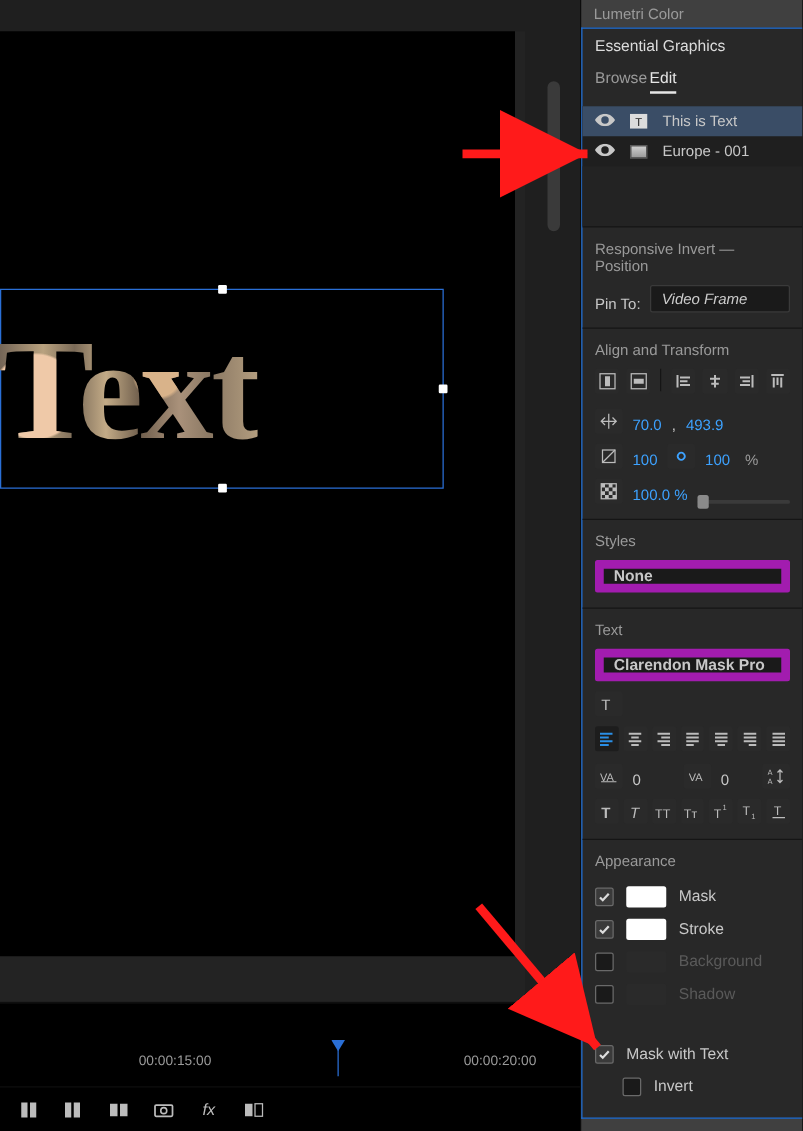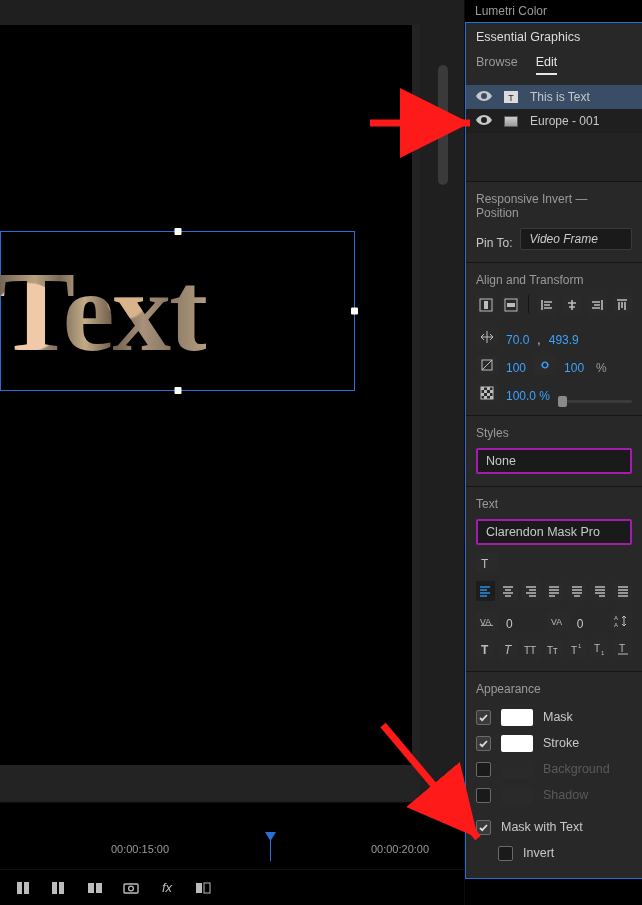--- a/index.html
+++ b/index.html
@@ -55,25 +55,25 @@
   .ruler .lbl { position:absolute; top:10px; font-size:11px; color:#9a9a9a; transform:translateX(-50%);}
   .playhead { position:absolute; top:0; width:1px; height:28px; background:#2a6fd6;}
   .playhead::before{content:""; position:absolute; top:-1px; left:-5px; width:11px; height:9px; background:#2a6fd6; clip-path: polygon(0 0,100% 0,50% 100%);}
   .toolstrip { position:absolute; left:0; right:0; bottom:0; height:36px; border-top:1px solid #0e0e0e; display:flex; align-items:center; gap:18px; padding:0 14px;}
   .toolstrip .ico { width:18px; height:18px; display:flex; align-items:center; justify-content:center; color:#bcbcbc;}
   .toolstrip .spacer{flex:1;}
   .toolstrip .plus{font-size:18px; color:#bcbcbc;}
   .fx { font-style: italic; font-size:13px;}
 
   
-  .right { position:absolute; right:0; top:0; width:178px; height:905px; background:#000000; border-left:1px solid #0c0c0c;}
+  .right { position:absolute; right:0; top:0; width:178px; height:905px; background:#404040; border-left:1px solid #0c0c0c;}
   .panel-tab { font-size:12px; padding:4px 10px; color:#9a9a9a;}
   .panel { border:1px solid #1f6fd6; border-right:none; background:#282828;}
   .panel-title { font-size:12.5px; padding:7px 10px 3px 10px; color:#dcdcdc;}
-  .tabs { display:flex; gap:18px; padding:8px 10px 10px 10px; font-size:12.5px;}
+  .tabs { display:flex; gap:2px; padding:8px 10px 10px 10px; font-size:12.5px;}
   .tabs .tab { color:#9a9a9a; padding-bottom:4px;}
   .tabs .tab.active { color:#e6e6e6; border-bottom:2px solid #e6e6e6;}
   .layers { background:#1f1f1f;}
   .layer { display:flex; align-items:center; gap:10px; height:24px; padding:0 10px; font-size:12px;}
   .layer.sel { background:#3a4d66;}
   .eye svg{width:16px;height:10px;}
   .layer .typeico{ width:18px; display:flex; justify-content:center;}
   .layer .typeico.textico{ color:#fff; }
   .layer .typeico.imgico .imgbox{ width:14px; height:11px; background:linear-gradient(#cfcfcf,#9a9a9a); border:1px solid #5a5a5a;}
   .layerspace{height:48px; background:#232323;}
@@ -90,21 +90,21 @@
   .ib.active { background:#1d1d1d; }
   .ib.active svg { stroke:#2a8fe6; fill:#2a8fe6;}
   .num-blue { color:#3da2ff;}
   .unit { color:#9a9a9a; margin-left:4px;}
   .slider { flex:1; height:3px; background:#3a3a3a; position:relative; border-radius:2px;}
   .slider::before{content:""; position:absolute; left:0; top:-4px; width:9px; height:11px; background:#8a8a8a; border-radius:2px;}
 
   .txtbtns { display:flex; gap:4px; }
   .txtbtns .ib{width:22px;}
 
-  .stylebox { background:#1a1a1a; border:2px solid #a21caf; width:100%; height:26px; display:flex; align-items:center; padding:0 8px; border-radius:2px; font-size:12.5px;}
+  .stylebox { background:#1a1a1a; border:7px solid #a21caf; width:100%; height:26px; display:flex; align-items:center; padding:0 8px; border-radius:2px; font-size:12.5px;font-weight:bold;}
 
   .chk { width:15px; height:15px; border:1px solid #6a6a6a; border-radius:2px; display:flex; align-items:center; justify-content:center; background:#1a1a1a;}
   .chk.on { background:#3a3a3a;}
   .chk.on svg{width:11px;height:11px;}
   .swatch { width:32px; height:17px; border-radius:2px;}
   .apprrow{ display:flex; align-items:center; gap:10px; height:26px; font-size:12.5px;}
   .apprrow.disabled { color:#5a5a5a;}
   .apprrow.disabled .swatch{ opacity:.35;}
 
   
@@ -452,21 +452,21 @@
         <span class="chk"></span>
         <span class="swatch" style="background:#2f2f2f"></span>
         <span>Background</span>
       </div>
       <div class="apprrow disabled">
         <span class="chk"></span>
         <span class="swatch" style="background:#2f2f2f"></span>
         <span>Shadow</span>
       </div>
 
-      <div class="apprrow" style="margin-top:6px">
+      <div class="apprrow" style="margin-top:22px">
         <span class="chk on">
             <svg viewBox="0 0 11 11">
               <path d="M2 6l2.2 2.2L9 3" fill="none" stroke="#dcdcdc" stroke-width="1.8"></path>
             </svg>
           </span>
         <span>Mask with Text</span>
       </div>
       <div class="apprrow" style="padding-left:22px">
         <span class="chk"></span>
         <span>Invert</span>

